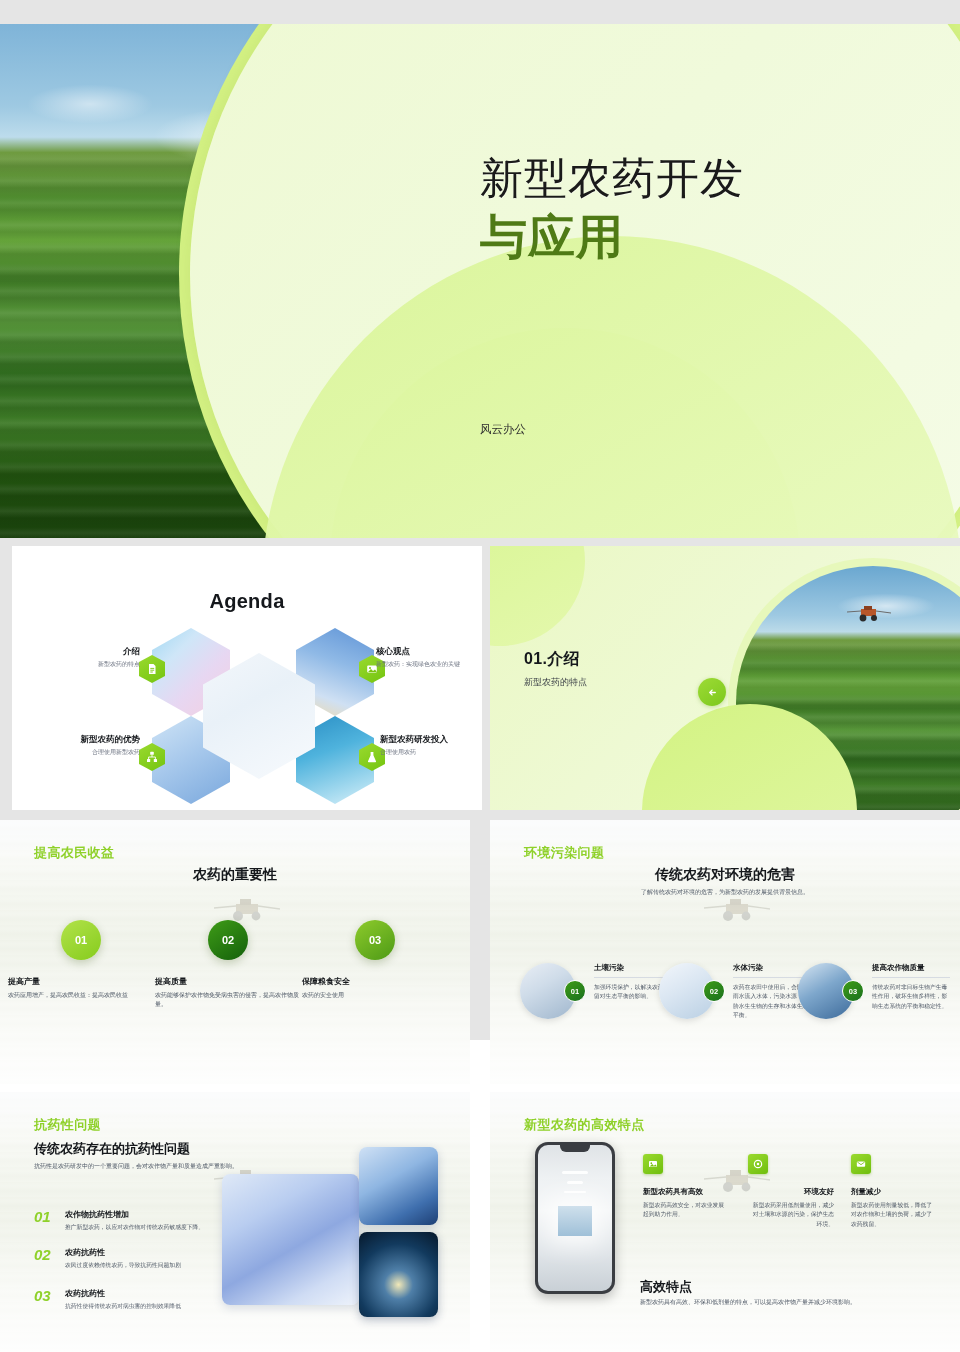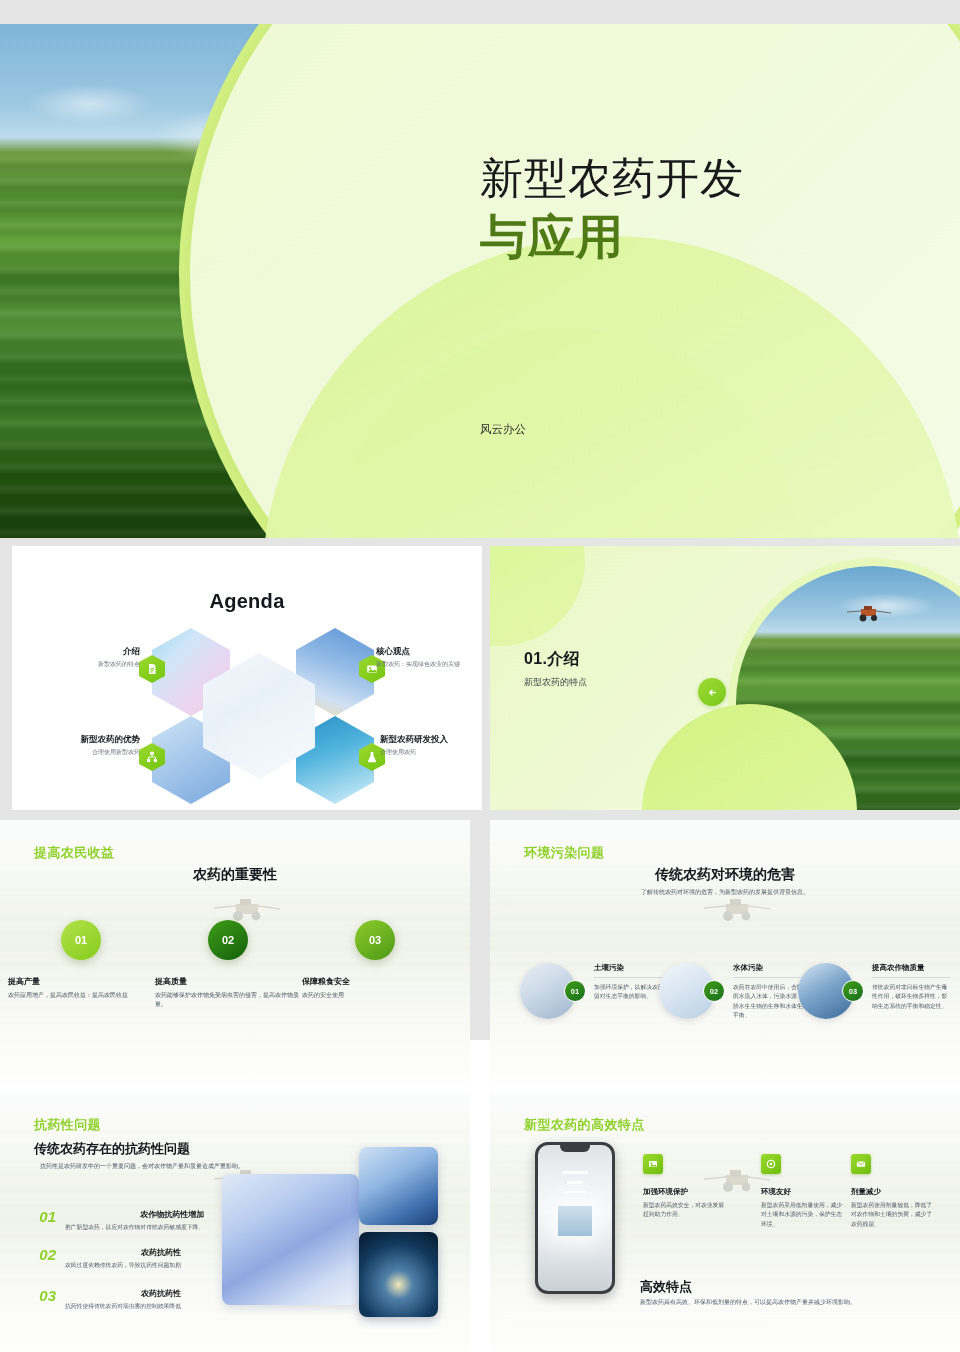--- a/index.html
+++ b/index.html
@@ -244,21 +244,21 @@
     background: linear-gradient(145deg,#3f9c17,#19701e); color:#fff;
     font-size: 7.5px; font-weight:700; display:flex; align-items:center; justify-content:center;
     left: 44px; top: 17px; border: 1.5px solid #fff;
   }
   #slide-env .txt { margin-left: 18px; width: 78px; }
   #slide-env .txt .h { font-size: 7.5px; font-weight:700; color:#15181c; }
   #slide-env .txt .rule { height:1px; background:#d6dbe2; margin: 4px 0 5px; }
   #slide-env .txt .p { font-size: 5.8px; color:#4b5563; line-height:1.6; }
 
   
-  #slide-res { left: 0; top: 1092px; width: 470px; height: 260px; text-align: right; }
+  #slide-res { left: 0; top: 1092px; width: 470px; height: 260px; }
   #slide-res .r-h { position:absolute; left: 34px; top: 48px; font-size: 13px; font-weight:700; color:#15181c; }
   #slide-res .r-p { position:absolute; left: 34px; top: 70px; width: 210px; font-size: 6px; color:#4b5563; line-height:1.6; }
   #slide-res .row { position:absolute; left: 34px; display:flex; gap: 9px; width: 215px; }
   #slide-res .row .n { font-size: 15px; font-weight:700; font-style: italic; color:#8fd12a; flex:0 0 22px; line-height:1; }
   #slide-res .row .h { font-size: 8px; font-weight:700; color:#15181c; }
   #slide-res .row .p { font-size: 5.8px; color:#4b5563; line-height:1.55; margin-top: 3px; }
   #slide-res .img-a {
     position:absolute; left: 222px; top: 82px; width: 137px; height: 131px; border-radius: 8px;
     background: linear-gradient(150deg,#dfe9f7 0%,#b9cdf0 30%,#8ea8e0 55%,#cfdcf4 80%,#eef3fb 100%);
     box-shadow: 0 3px 10px rgba(50,70,120,.18);
@@ -579,25 +579,25 @@
     </div>
 
     <div class="fcol" style="left:153px; top:62px;">
       <div class="ficon">
         <svg viewBox="0 0 12 12">
             <rect x="1.2" y="2.4" width="9.6" height="7.2" rx="1" fill="#fff"></rect>
             <circle cx="4" cy="5" r="1" fill="#7ac40f"></circle>
             <path d="M2 9 L5 6 L7 8 L9 6.5 L10.8 9 Z" fill="#7ac40f"></path>
           </svg>
       </div>
-      <div class="h">加强环境保护</div>
+      <div class="h">新型农药具有高效</div>
       <div class="p">新型农药高效安全，对农业发展起到助力作用。</div>
     </div>
 
-    <div class="fcol" style="left:271px; top:62px;">
+    <div class="fcol" style="left:258px; top:62px;text-align:right;">
       <div class="ficon">
         <svg viewBox="0 0 12 12">
             <circle cx="6" cy="6" r="4.4" fill="none" stroke="#fff" stroke-width="1.4"></circle>
             <circle cx="6" cy="6" r="1.5" fill="#fff"></circle>
           </svg>
       </div>
       <div class="h">环境友好</div>
       <div class="p">新型农药采用低剂量使用，减少对土壤和水源的污染，保护生态环境。</div>
     </div>
 

